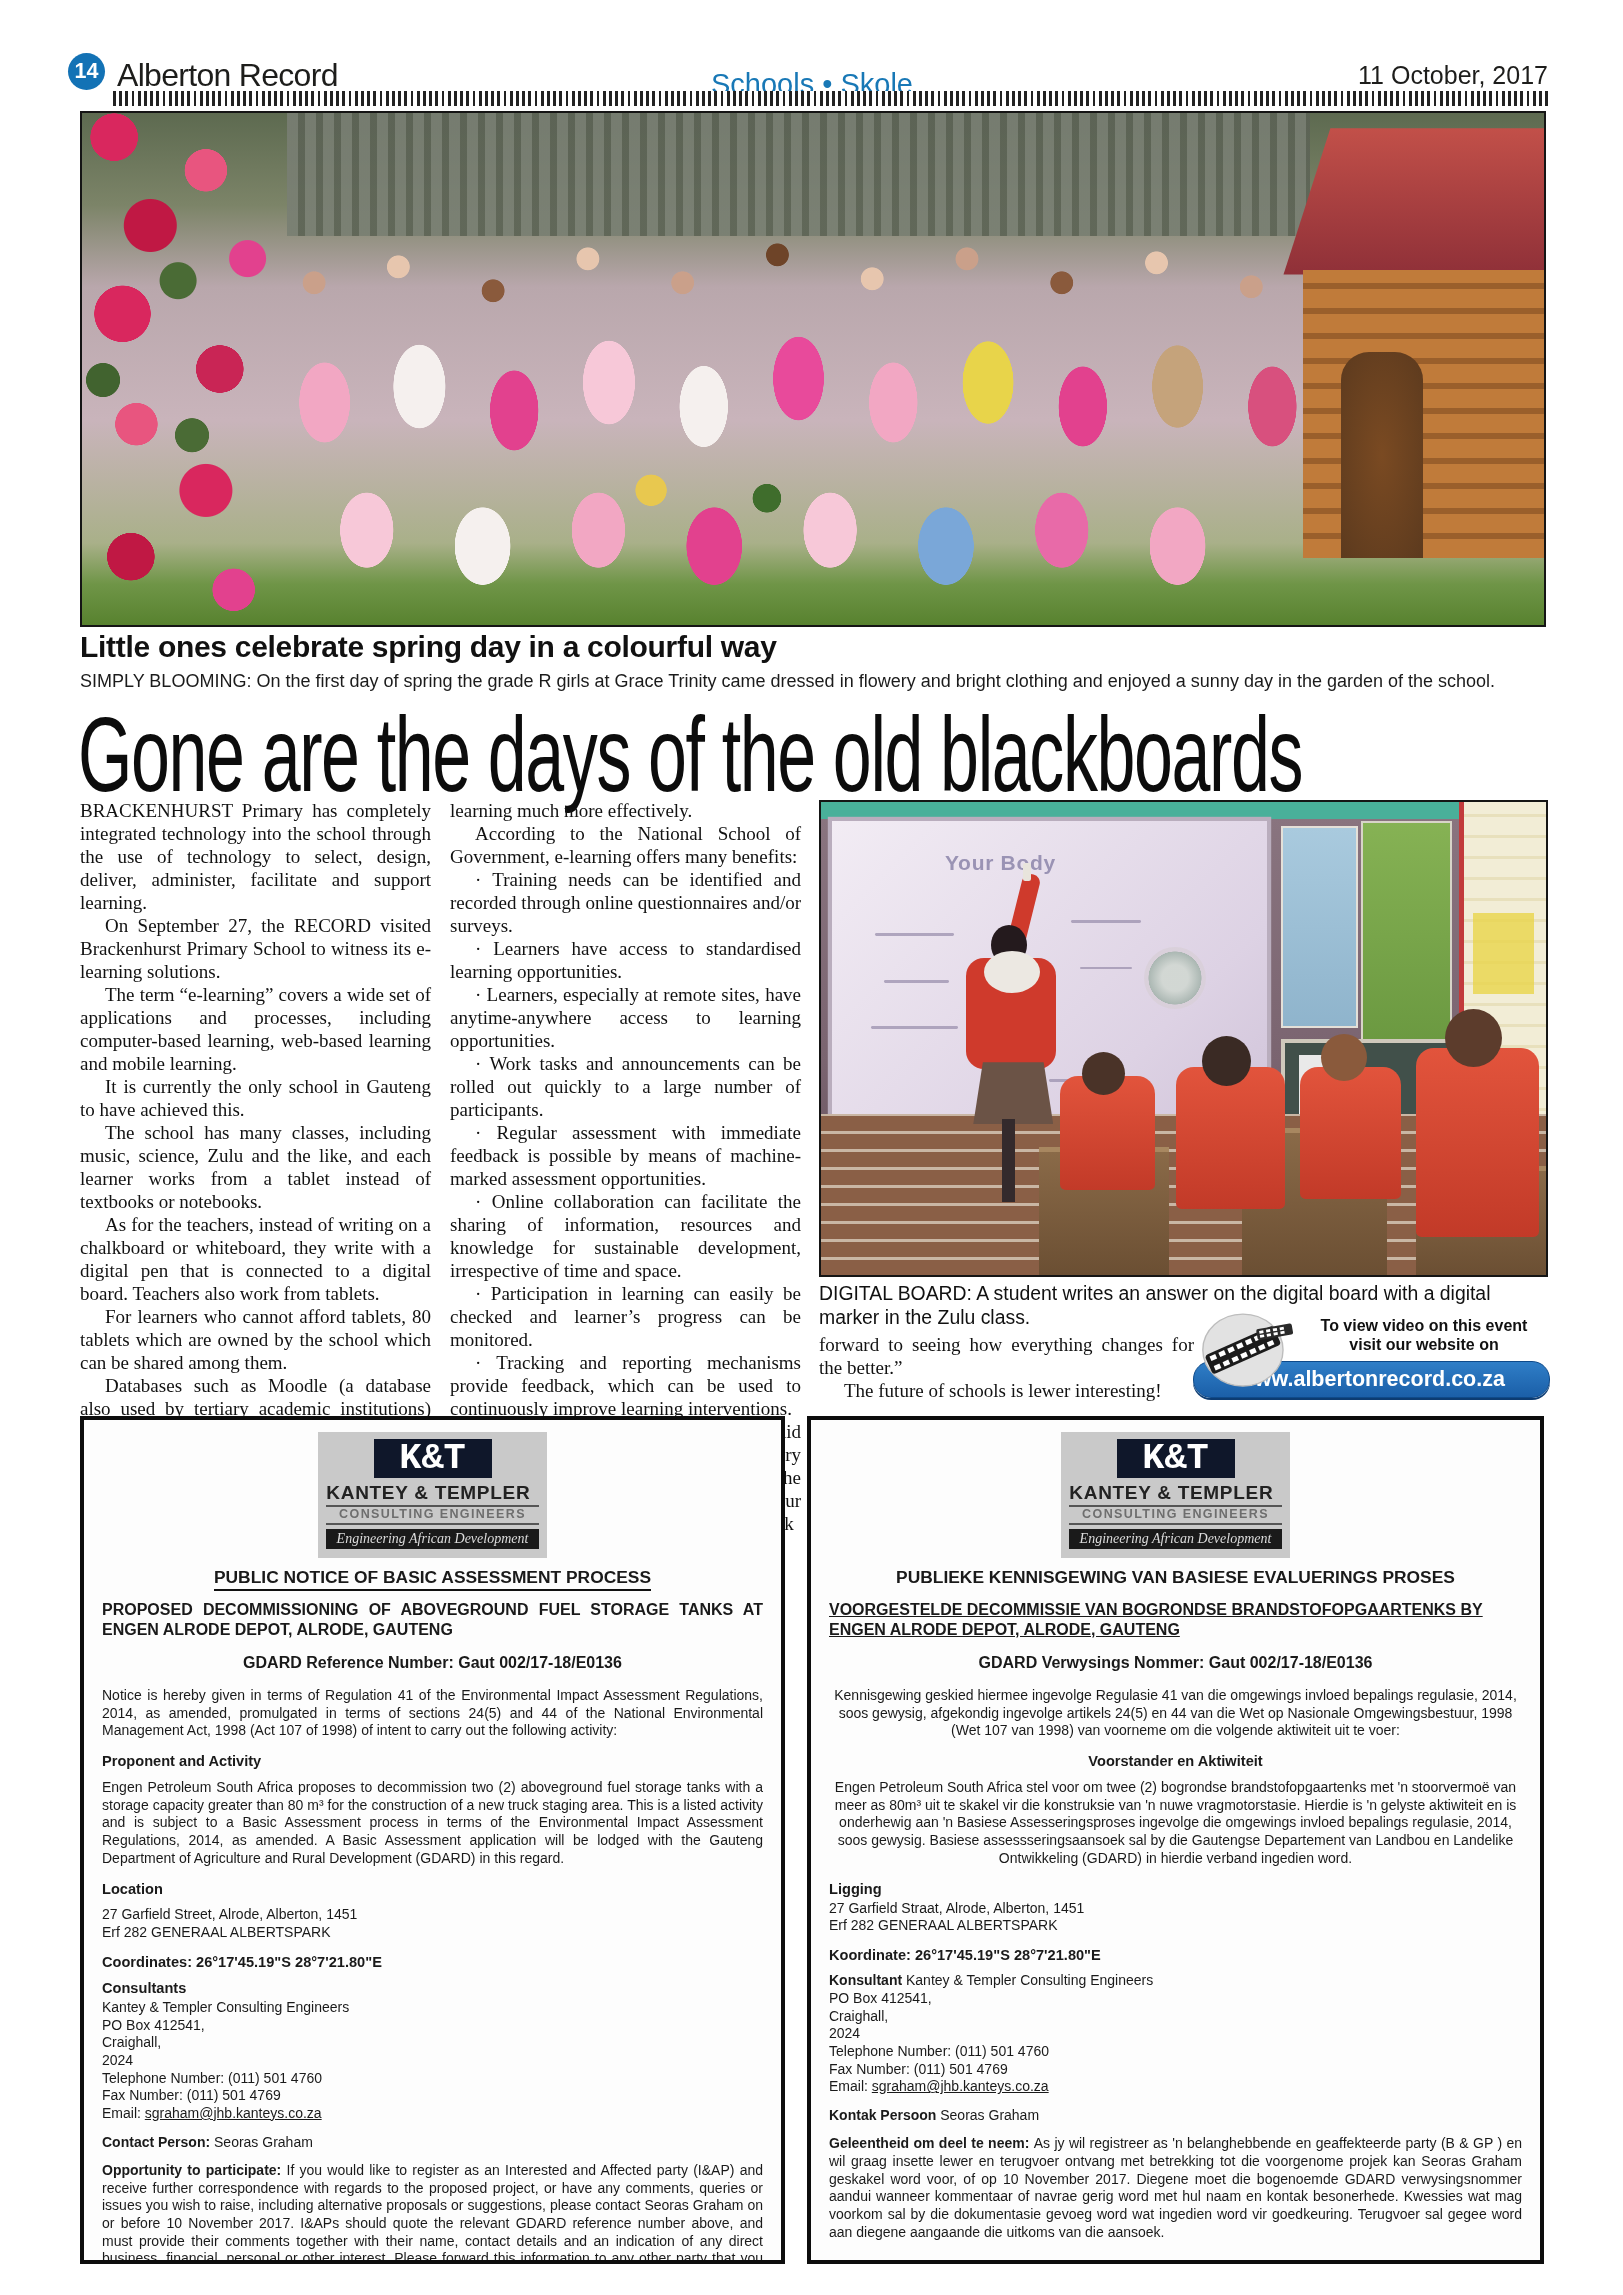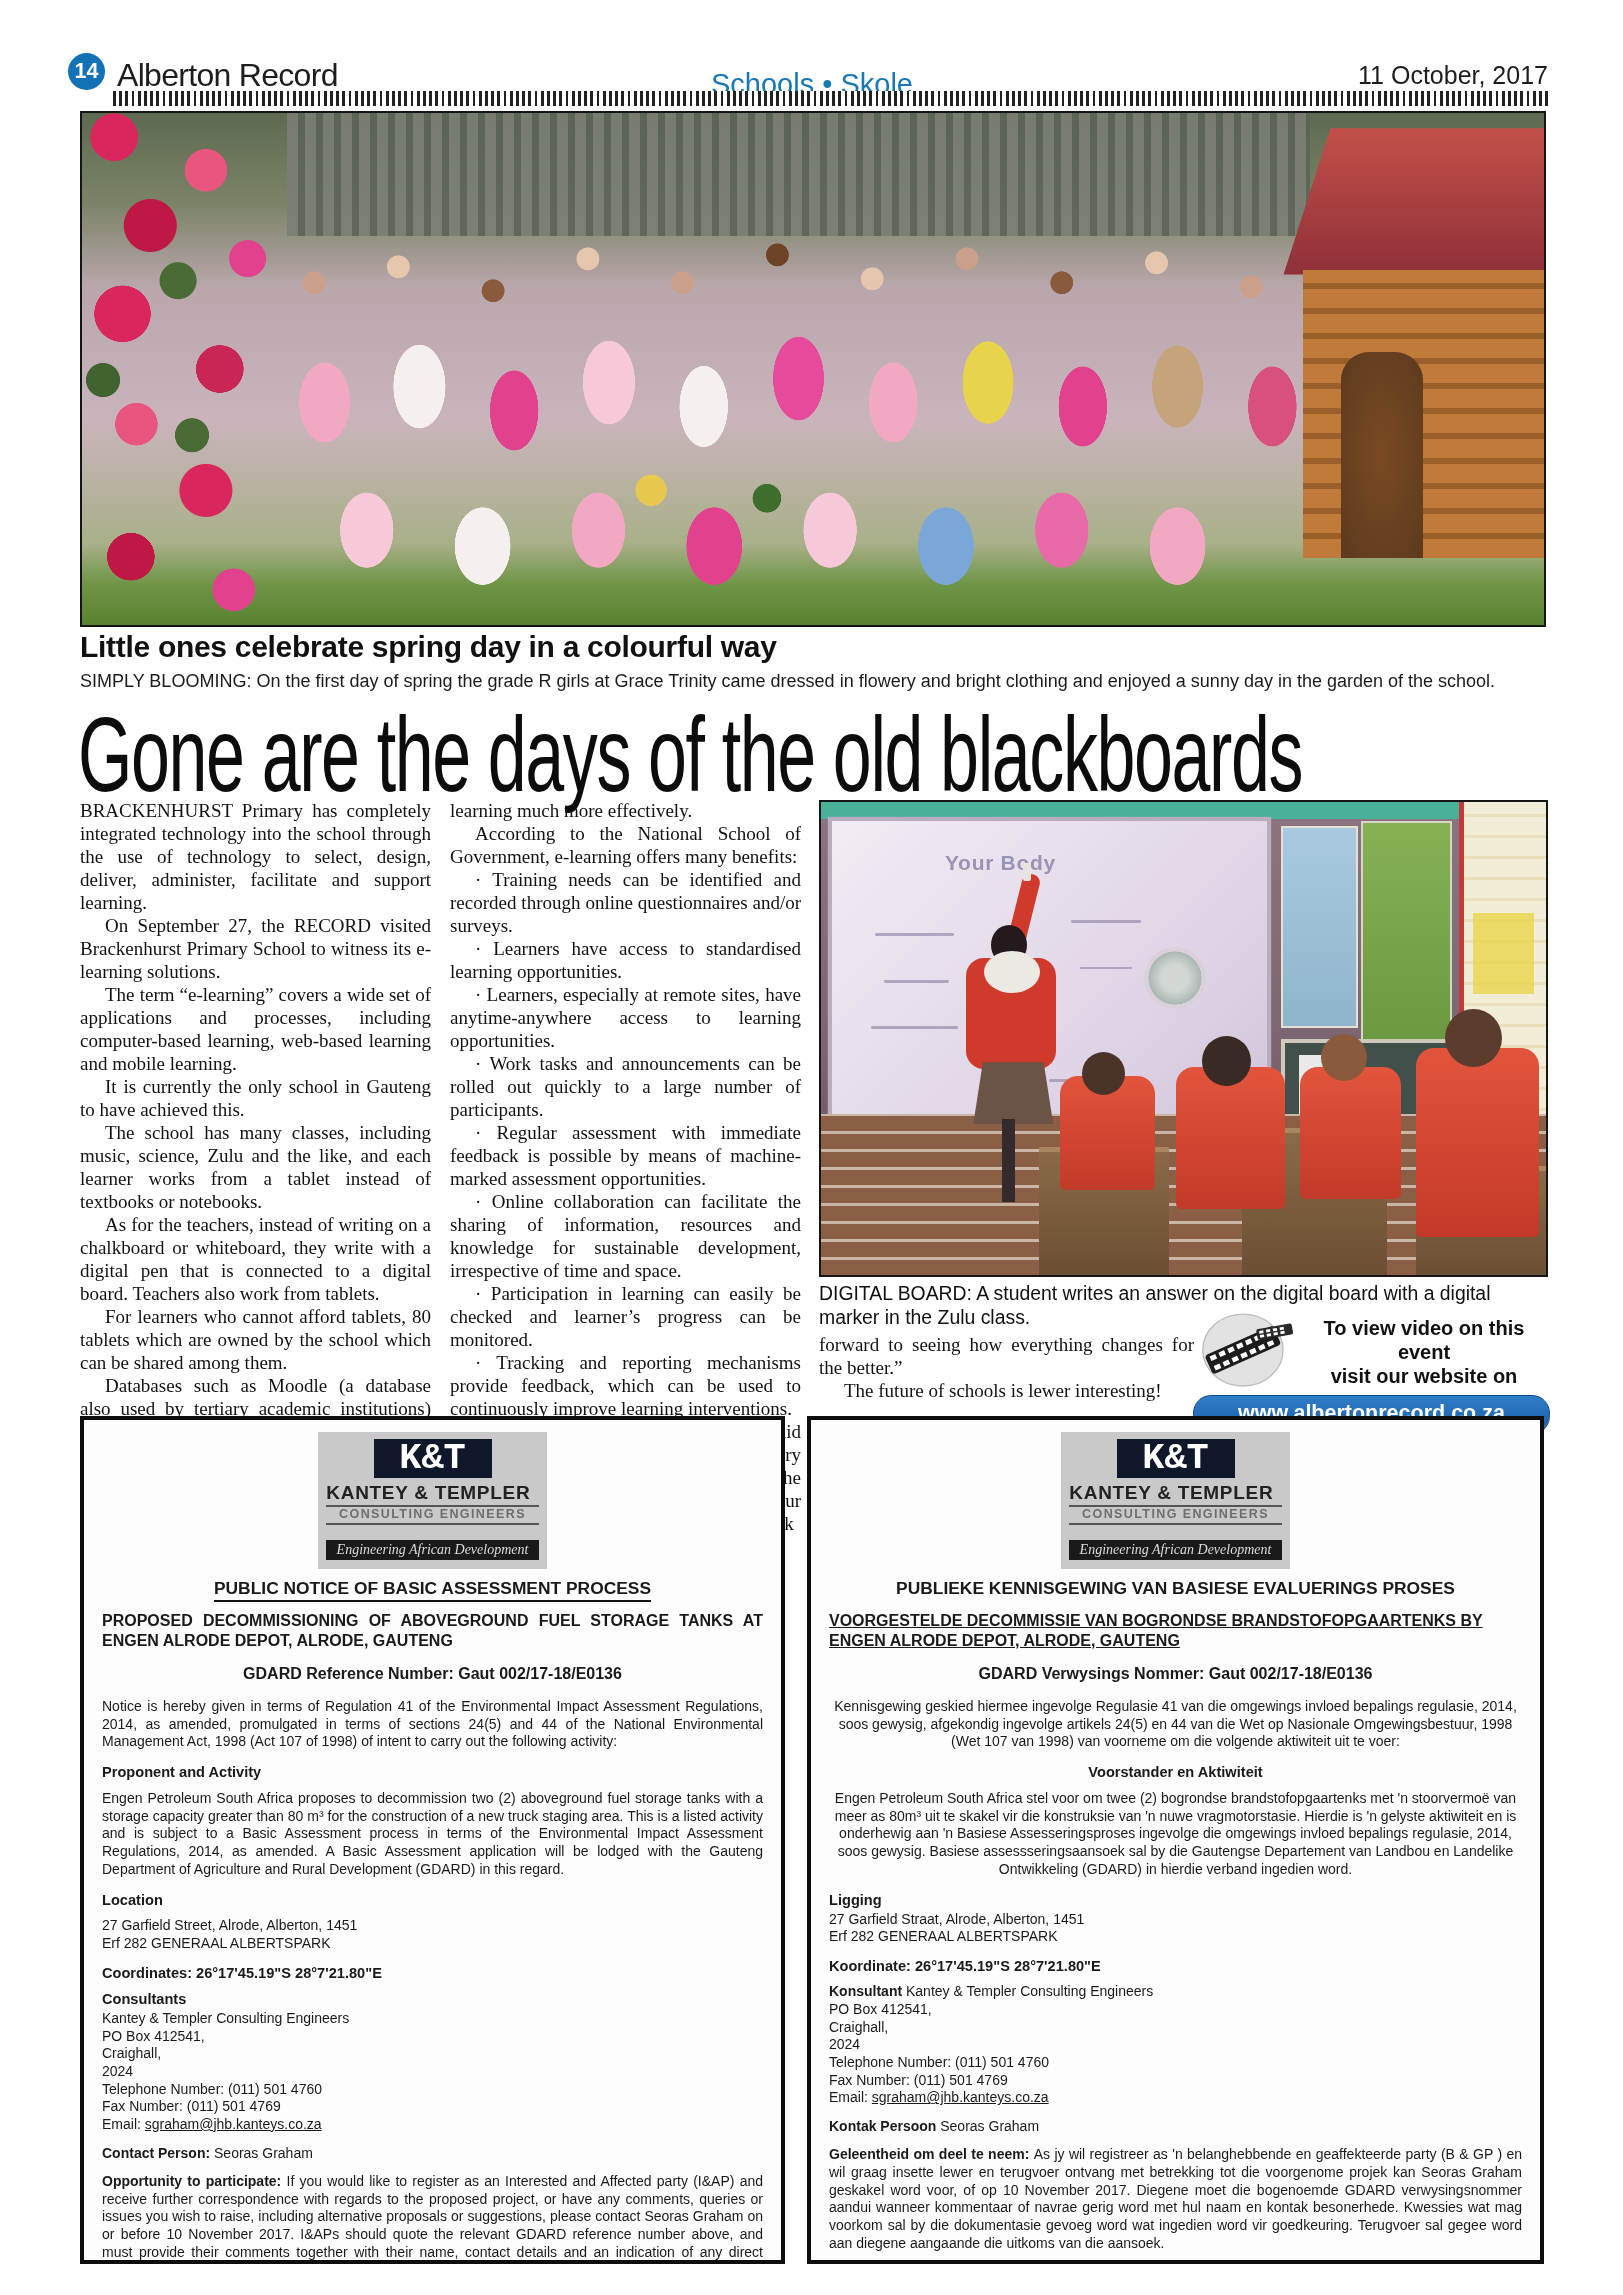--- a/index.html
+++ b/index.html
@@ -116,36 +116,36 @@
   .cl-board:before{content:"";position:absolute;left:8%;top:10%;width:36%;height:70%;background:#e9e9e9;}
   .cl-bricks{position:absolute;left:0;right:0;bottom:0;height:34%;
         background:repeating-linear-gradient(0deg,#8a5f46 0 15.3px,#c9b6a4 15.3px 18px),repeating-linear-gradient(90deg,rgba(0,0,0,.12) 0 30.5px,transparent 30.5px 33px);}
   .cl-kid{position:absolute;border-radius:18px 18px 5.6px 5.6px;background:linear-gradient(#e2543c,#c23a28);}
   .cl-kid-head{position:absolute;border-radius:50%;}
   .cl-desk{position:absolute;background:linear-gradient(#8a6a48,#6b4f33);border-top:5.6px solid #a88760;}
   .cl-caption{position:absolute;left:819px;top:1281px;width:725px;font-size:19.4px;line-height:1.25;color:#111;}
   
   .promo{position:absolute;left:1193px;top:1316px;width:358px;}
   .promo-icon{position:absolute;left:0;top:-4.2px;}
-  .promo-l1{margin-left:104px;text-align:center;font-weight:bold;font-size:20px;line-height:1.2;}
+  .promo-l1{margin-left:104px;text-align:center;font-weight:bold;font-size:16px;line-height:1.2;}
   .promo-btn{margin-top:7px;width:355px;height:35px;border-radius:18px;border:1.4px solid #0e4a8a;
         background:linear-gradient(#2f7ec7,#1b5fa8);color:#fff;font-weight:bold;font-size:21.5px;
         display:flex;align-items:center;justify-content:center;box-shadow:0 2.1px 0 #0d3c72;}
   
   .notice{position:absolute;top:1416px;height:848px;border:4.9px solid #0d0d0d;background:#fdfdfd;
         font-size:14px;line-height:1.26;color:#1a1a1a;padding:9.7px 18px;box-sizing:border-box;overflow:hidden;}
   .notice-en{left:80px;width:705px;}
   .notice-af{left:807px;width:737px;}
   .kt-logo{width:229px;margin:2.8px auto 9.7px auto;background:#c9c9c9;padding:7px 8.3px 8.3px 8.3px;box-sizing:border-box;}
   .kt-mono{width:118px;margin:0 auto;background:#0f172a;color:#fff;font-family:Liberation Mono, monospace;
         font-weight:bold;font-size:37px;text-align:center;line-height:1.05;}
   .kt-name{margin-top:2.8px;font-weight:bold;font-size:19px;letter-spacing:0.7px;color:#222;}
   .kt-sub{text-align:center;font-weight:bold;font-size:12.5px;letter-spacing:1.4px;color:#6e6e6e;
         border-top:2.1px solid #555;border-bottom:2.1px solid #555;}
-  .kt-tag{margin-top:15px;background:#1a1a1a;color:#dcdcdc;text-align:center;
+  .kt-tag{margin-top:4px;background:#1a1a1a;color:#dcdcdc;text-align:center;
         font-family:"Liberation Serif",serif;font-style:italic;font-size:14px;padding:1.4px 0;}
   .n-title{text-align:center;margin:7px 0 11px 0;}
   .n-title span{font-weight:bold;font-size:17.4px;border-bottom:2.1px solid #111;padding-bottom:1.4px;}
   .n-title.nou span{border-bottom:none;}
   .n-subject{font-weight:bold;font-size:16px;text-align:justify;margin:0 0 12.5px 0;}
   .n-subject.ctr{text-align:left;text-decoration:underline;}
   .n-ref{text-align:center;font-weight:bold;font-size:16px;margin:0 0 14px 0;}
   .n-par{margin:0 0 12.5px 0;text-align:justify;}
   .n-par.ctr{text-align:center;}
   .n-head{font-weight:bold;font-size:14.6px;margin:0 0 8.3px 0;}

